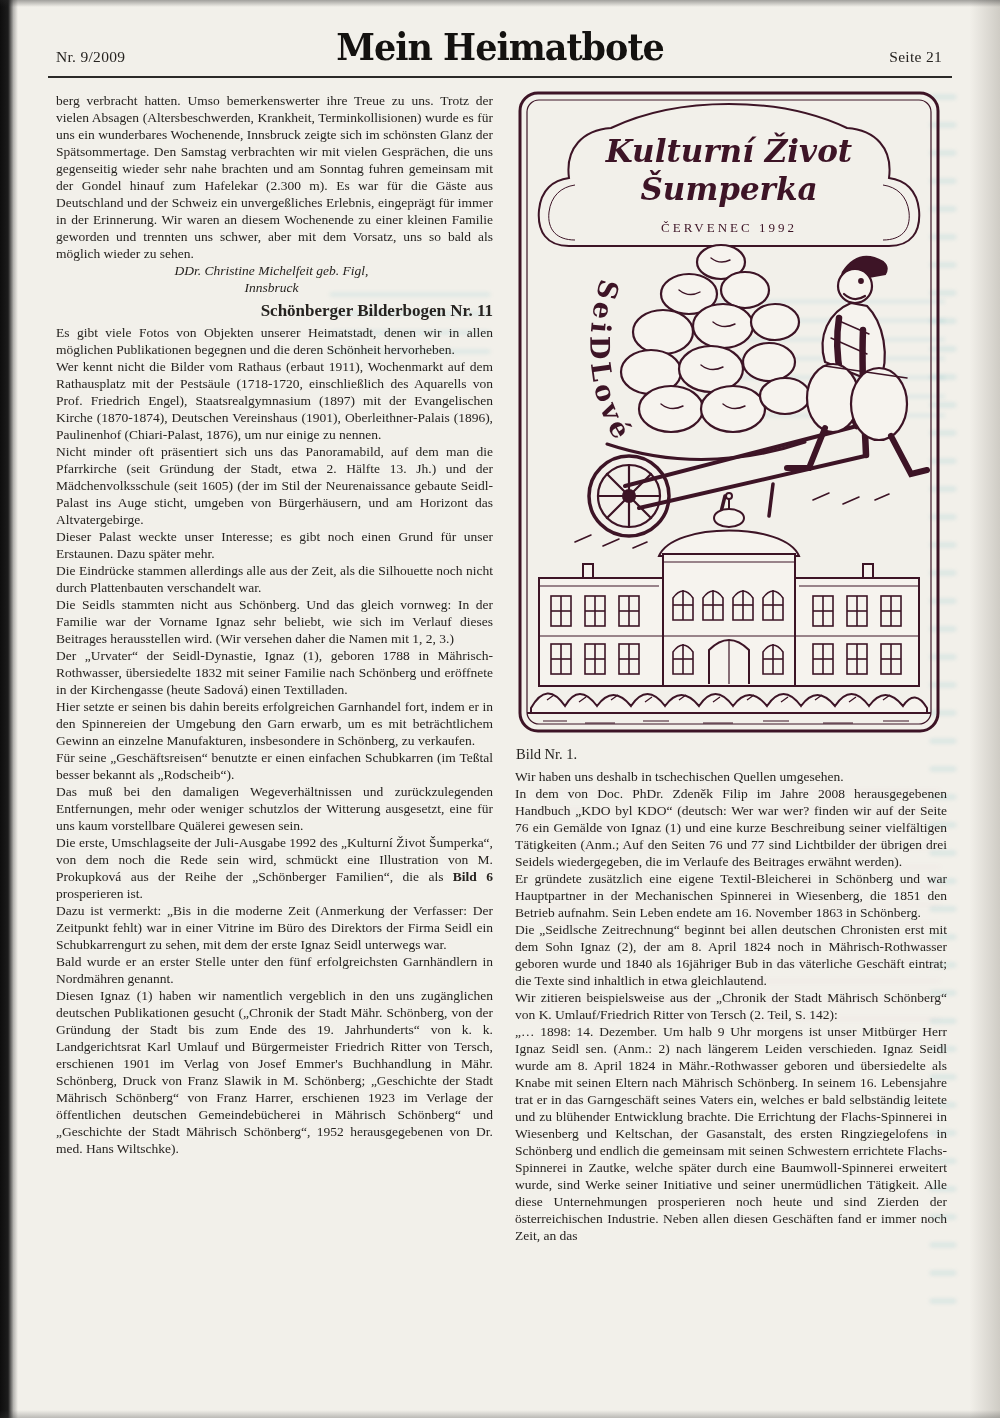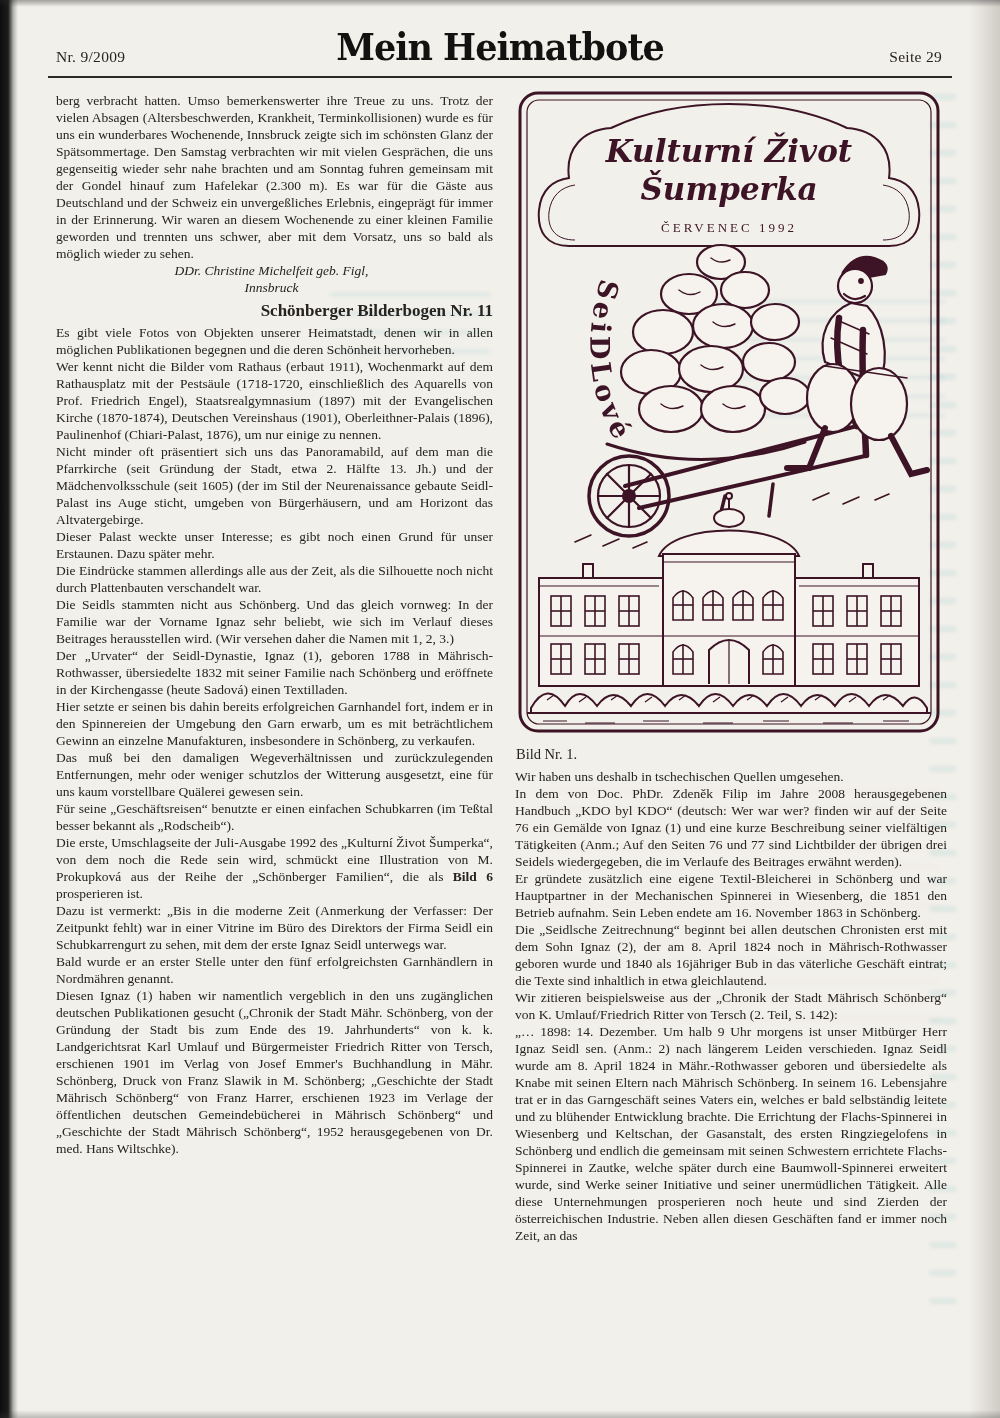--- a/index.html
+++ b/index.html
@@ -55,40 +55,40 @@
 </head>
 <body>
 
 <div class="bleed bleed1"></div>
 <div class="bleed bleed2"></div>
 <div class="bleed bleed3"></div>
 <div class="bleed bleed4"></div>
 
 <span class="issue">Nr. 9/2009</span>
 <div class="masthead">Mein Heimatbote</div>
-<span class="pageno">Seite 29</span>
+<span class="pageno">Seite 21</span>
 <div class="rule"></div>
 
 <div class="col left">
   <p class="para">berg verbracht hatten. Umso bemerkenswerter ihre Treue zu uns. Trotz der vielen Absagen (Altersbeschwerden, Krankheit, Terminkollisionen) wurde es für uns ein wunderbares Wochenende, Innsbruck zeigte sich im schönsten Glanz der Spätsommertage. Den Samstag verbrachten wir mit vielen Gesprächen, die uns gegenseitig wieder sehr nahe brachten und am Sonntag fuhren gemeinsam mit der Gondel hinauf zum Hafelekar (2.300 m). Es war für die Gäste aus Deutschland und der Schweiz ein unvergeßliches Erlebnis, eingeprägt für immer in der Erinnerung. Wir waren an diesem Wochenende zu einer kleinen Familie geworden und trennten uns schwer, aber mit dem Vorsatz, uns so bald als möglich wieder zu sehen.</p>
   <p class="sig">
     <span>DDr. Christine Michelfeit geb. Figl,</span>
     <span>Innsbruck</span>
   </p>
   <h2 class="heading">Schönberger Bilderbogen Nr. 11</h2>
   <p class="para">Es gibt viele Fotos von Objekten unserer Heimatstadt, denen wir in allen möglichen Publikationen begegnen und die deren Schönheit hervorheben.</p>
   <p class="para">Wer kennt nicht die Bilder vom Rathaus (erbaut 1911), Wochenmarkt auf dem Rathausplatz mit der Pestsäule (1718-1720, einschließlich des Aquarells von Prof. Friedrich Engel), Staatsrealgymnasium (1897) mit der Evangelischen Kirche (1870-1874), Deutschen Vereinshaus (1901), Oberleithner-Palais (1896), Paulinenhof (Chiari-Palast, 1876), um nur einige zu nennen.</p>
   <p class="para">Nicht minder oft präsentiert sich uns das Panoramabild, auf dem man die Pfarrkirche (seit Gründung der Stadt, etwa 2. Hälfte 13. Jh.) und der Mädchenvolksschule (seit 1605) (der im Stil der Neurenaissance gebaute Seidl-Palast ins Auge sticht, umgeben von Bürgerhäusern, und am Horizont das Altvatergebirge.</p>
   <p class="para">Dieser Palast weckte unser Interesse; es gibt noch einen Grund für unser Erstaunen. Dazu später mehr.</p>
   <p class="para">Die Eindrücke stammen allerdings alle aus der Zeit, als die Silhouette noch nicht durch Plattenbauten verschandelt war.</p>
   <p class="para">Die Seidls stammten nicht aus Schönberg. Und das gleich vornweg: In der Familie war der Vorname Ignaz sehr beliebt, wie sich im Verlauf dieses Beitrages herausstellen wird. (Wir versehen daher die Namen mit 1, 2, 3.)</p>
   <p class="para">Der „Urvater“ der Seidl-Dynastie, Ignaz (1), geboren 1788 in Mährisch-Rothwasser, übersiedelte 1832 mit seiner Familie nach Schönberg und eröffnete in der Kirchengasse (heute Sadová) einen Textilladen.</p>
   <p class="para">Hier setzte er seinen bis dahin bereits erfolgreichen Garnhandel fort, indem er in den Spinnereien der Umgebung den Garn erwarb, um es mit beträchtlichem Gewinn an einzelne Manufakturen, insbesondere in Schönberg, zu verkaufen.</p>
+  <p class="para">Für seine „Geschäftsreisen“ benutzte er einen einfachen Schubkarren (im Teßtal besser bekannt als „Rodscheib“).</p>
   <p class="para">Das muß bei den damaligen Wegeverhältnissen und zurückzulegenden Entfernungen, mehr oder weniger schutzlos der Witterung ausgesetzt, eine für uns kaum vorstellbare Quälerei gewesen sein.</p>
-  <p class="para">Für seine „Geschäftsreisen“ benutzte er einen einfachen Schubkarren (im Teßtal besser bekannt als „Rodscheib“).</p>
   <p class="para"><span>Die erste, Umschlagseite der Juli-Ausgabe 1992 des „Kulturní Život Šumperka“, von dem noch die Rede sein wird, schmückt eine Illustration von M. Prokupková aus der Reihe der „Schönberger Familien“, die als </span><span class="b">Bild 6</span><span> prosperieren ist.</span></p>
   <p class="para">Dazu ist vermerkt: „Bis in die moderne Zeit (Anmerkung der Verfasser: Der Zeitpunkt fehlt) war in einer Vitrine im Büro des Direktors der Firma Seidl ein Schubkarrengurt zu sehen, mit dem der erste Ignaz Seidl unterwegs war.</p>
   <p class="para">Bald wurde er an erster Stelle unter den fünf erfolgreichsten Garnhändlern in Nordmähren genannt.</p>
   <p class="para">Diesen Ignaz (1) haben wir namentlich vergeblich in den uns zugänglichen deutschen Publikationen gesucht („Chronik der Stadt Mähr. Schönberg, von der Gründung der Stadt bis zum Ende des 19. Jahrhunderts“ von k. k. Landgerichtsrat Karl Umlauf und Bürgermeister Friedrich Ritter von Tersch, erschienen 1901 im Verlag von Josef Emmer's Buchhandlung in Mähr. Schönberg, Druck von Franz Slawik in M. Schönberg; „Geschichte der Stadt Mährisch Schönberg“ von Franz Harrer, erschienen 1923 im Verlage der öffentlichen deutschen Gemeindebücherei in Mährisch Schönberg“ und „Geschichte der Stadt Mährisch Schönberg“, 1952 herausgegebenen von Dr. med. Hans Wiltschke).</p>
 </div>
 
 <figure class="figure">
   <svg viewBox="0 0 432 652" width="432" height="652">
     <defs>
       <g id="win" fill="#f6f3ee" stroke="#3d1426" stroke-width="1.6">

